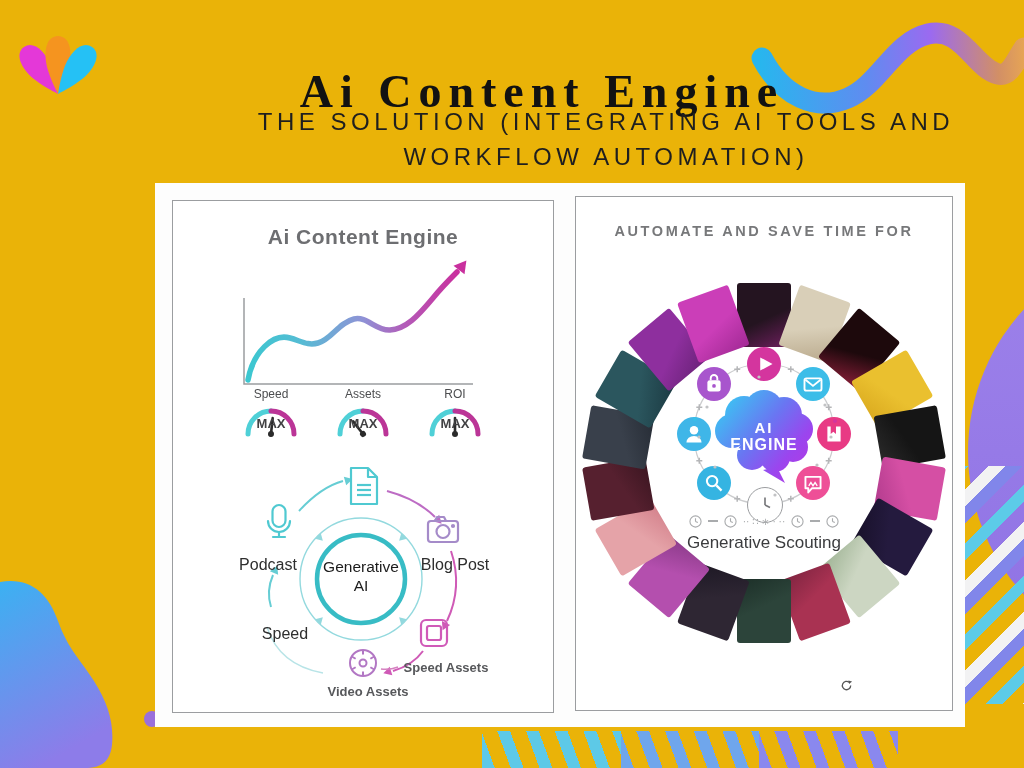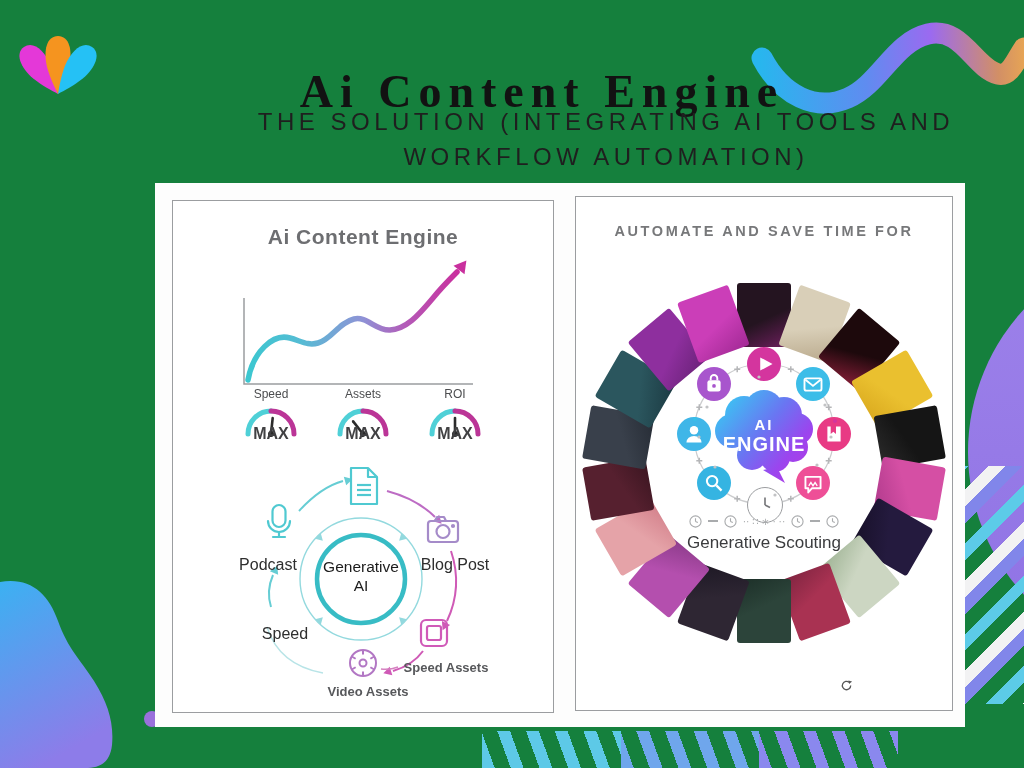--- a/index.html
+++ b/index.html
@@ -1,16 +1,16 @@
 <!DOCTYPE html>
 <html><head>
 <meta charset="utf-8">
 <style>
   html,body{margin:0;padding:0;}
-  .page{position:relative;width:1024px;height:768px;background:#15803d;overflow:hidden;
+  .page{position:relative;width:1024px;height:768px;background:#eab308;overflow:hidden;
         font-family:"Liberation Sans",sans-serif;}
   
   .logo{position:absolute;left:8px;top:22px;z-index:3;}
   .main-title{position:absolute;left:0;right:0;top:34px;text-align:center;transform:translateX(30px);
      font-family:"Liberation Serif",serif;font-weight:bold;font-size:46px;letter-spacing:7px;color:#121212;z-index:2;}
   .subtitle{position:absolute;left:0;right:0;top:105px;text-align:center;transform:translateX(94px);
      font-size:24px;letter-spacing:4.5px;color:#1f1f1f;line-height:1.45;z-index:2;}
   .squiggle{position:absolute;left:746px;top:18px;z-index:1;}
   
   .backdrop{position:absolute;left:155px;top:183px;width:810px;height:544px;background:#fdfdfd;z-index:2;}
@@ -20,37 +20,37 @@
   .card h2{margin:0;}
   .lp-title{position:absolute;left:0;width:100%;top:24px;text-align:center;
      font-size:21px;font-weight:bold;color:#6d6e71;letter-spacing:.5px;}
   .rp-title{position:absolute;left:0;width:100%;top:22px;text-align:center;
      font-size:14.5px;font-weight:bold;color:#77787a;letter-spacing:2.6px;line-height:1.75;}
   
   .chart{position:absolute;left:60px;top:55px;}
   .gauges{position:absolute;left:0;top:186px;width:100%;display:flex;justify-content:center;gap:22px;}
   .gauge{position:relative;width:70px;height:58px;text-align:center;}
   .glabel{font-size:12px;color:#4c4d4f;height:16px;}
-  .gmax{position:absolute;left:0;bottom:2px;width:100%;font-size:16px;font-weight:bold;color:#414143;}
+  .gmax{position:absolute;left:0;bottom:14px;width:100%;font-size:13px;font-weight:bold;color:#414143;}
   .cycle-svg{position:absolute;left:8px;top:252px;}
   .cyc-label{position:absolute;font-size:16px;color:#2e2e2e;text-align:center;}
   .cyc-label.bold{font-weight:bold;color:#57585b;font-size:13px;}
   .center-label{position:absolute;left:128px;top:356px;width:120px;text-align:center;
      font-size:15.5px;color:#1c1c1c;line-height:1.25;}
   
   .ring{position:absolute;left:0;top:0;width:376px;height:513px;z-index:1;}
   .seg{position:absolute;left:188px;top:266px;width:54px;height:64px;margin:-32px 0 0 -27px;border-radius:3px;}
   .orbit{position:absolute;left:88px;top:137px;z-index:3;}
   .oicon{position:absolute;width:34px;height:34px;border-radius:50%;display:flex;align-items:center;
      justify-content:center;z-index:4;}
   .brain{position:absolute;left:113px;top:174px;z-index:5;}
   .engine-label{position:absolute;left:113px;top:209px;width:150px;height:60px;display:flex;flex-direction:column;
      align-items:center;justify-content:center;z-index:6;color:#fff;font-weight:bold;}
   .engine-label .l1{font-size:15px;letter-spacing:2px;}
-  .engine-label .l2{font-size:20px;letter-spacing:1px;}
+  .engine-label .l2{font-size:16px;letter-spacing:1px;}
   .clockrow{position:absolute;left:60px;top:316px;width:256px;height:16px;display:flex;align-items:center;
      justify-content:center;gap:6px;z-index:4;color:#a9abad;font-size:10px;}
   .dash{display:inline-block;width:10px;height:1.5px;background:#a9abad;}
   .caption{position:absolute;left:38px;top:336px;width:300px;text-align:center;font-size:17px;color:#3b3c3e;z-index:4;}
   .refresh{position:absolute;left:264px;top:482px;z-index:4;}
   
   .blob-bl{position:absolute;left:0;top:573px;z-index:1;}
   .halfdot{position:absolute;left:144px;top:711px;width:16px;height:16px;border-radius:50%;background:#9a70dc;z-index:1;}
   .circle-r{position:absolute;left:968px;top:242px;width:420px;height:420px;border-radius:50%;
      background:linear-gradient(180deg,#9d82ea,#8f72e4);z-index:1;}

